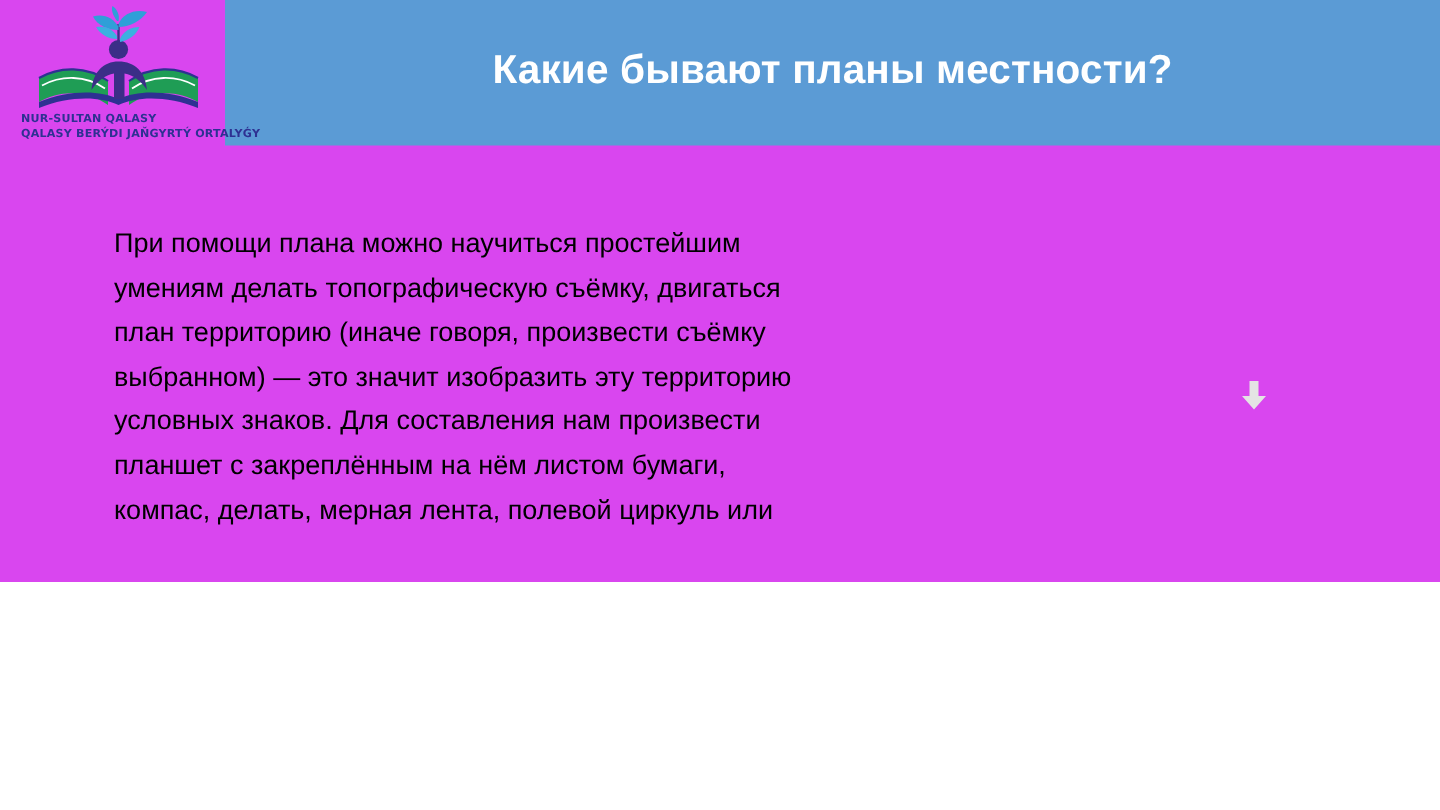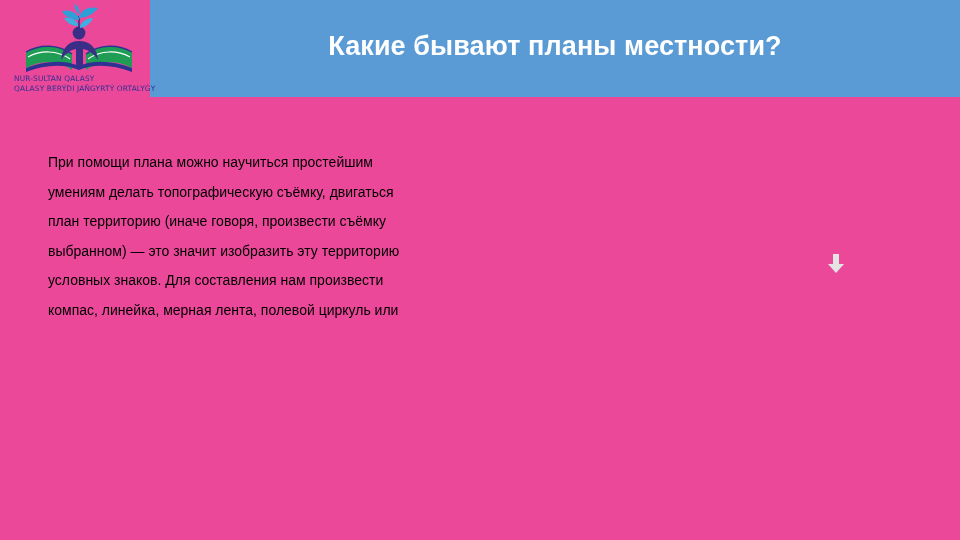--- a/index.html
+++ b/index.html
@@ -10,22 +10,22 @@
   body {
     width: 960px;
     height: 540px;
     background: #ffffff;
     font-family: "Liberation Sans", sans-serif;
     overflow: hidden;
   }
   .slide {
     position: relative;
     width: 960px;
-    height: 540px;
-    background: #ec4899;
+    height: 388px;
+    background: #d946ef;
   }
 
   
   .header-band {
     position: absolute;
     left: 150px;
     top: 0;
     width: 810px;
     height: 97px;
     background: #5b9bd5;
@@ -66,34 +66,34 @@
     height: 72px;
   }
   .logo-caption {
     position: absolute;
     left: 8px;
     top: 70px;
     width: 140px;
     color: #2e3192;
     font-family: "DejaVu Sans", sans-serif;
     font-size: 7.4px;
-    font-weight: normal;
+    font-weight: bold;
     line-height: 9.6px;
     letter-spacing: 0.15px;
     white-space: nowrap;
   }
 
   
   .body-text {
     position: absolute;
-    left: 48px;
+    left: 76px;
     top: 148px;
     width: 680px;
     color: #000000;
-    font-size: 14px;
+    font-size: 18px;
     line-height: 29.6px;
     font-weight: normal;
   }
   .body-line {
     white-space: nowrap;
   }
 
   
   .arrow-marker {
     position: absolute;
@@ -145,21 +145,22 @@
       <div>QALASY BERÝDI JAŇGYRTÝ ORTALYǴY</div>
     </div>
   </div>
 
   <div class="body-text">
     <div class="body-line">При помощи плана можно научиться простейшим</div>
     <div class="body-line">умениям делать топографическую съёмку, двигаться</div>
     <div class="body-line">план территорию (иначе говоря, произвести съёмку</div>
     <div class="body-line">выбранном) — это значит изобразить эту территорию</div>
     <div class="body-line">условных знаков. Для составления нам произвести</div>
-    <div class="body-line">компас, линейка, мерная лента, полевой циркуль или</div>
+    <div class="body-line">планшет с закреплённым на нём листом бумаги,</div>
+    <div class="body-line">компас, делать, мерная лента, полевой циркуль или</div>
   </div>
 
   <div class="arrow-marker">
     <svg viewBox="0 0 18 20" width="18" height="20" xmlns="http://www.w3.org/2000/svg">
       <path d="M6 0 L12 0 L12 10 L17 10 L9 19 L1 10 L6 10 Z" fill="#e4e4e4"></path>
     </svg>
   </div>
 
 </div>
 

